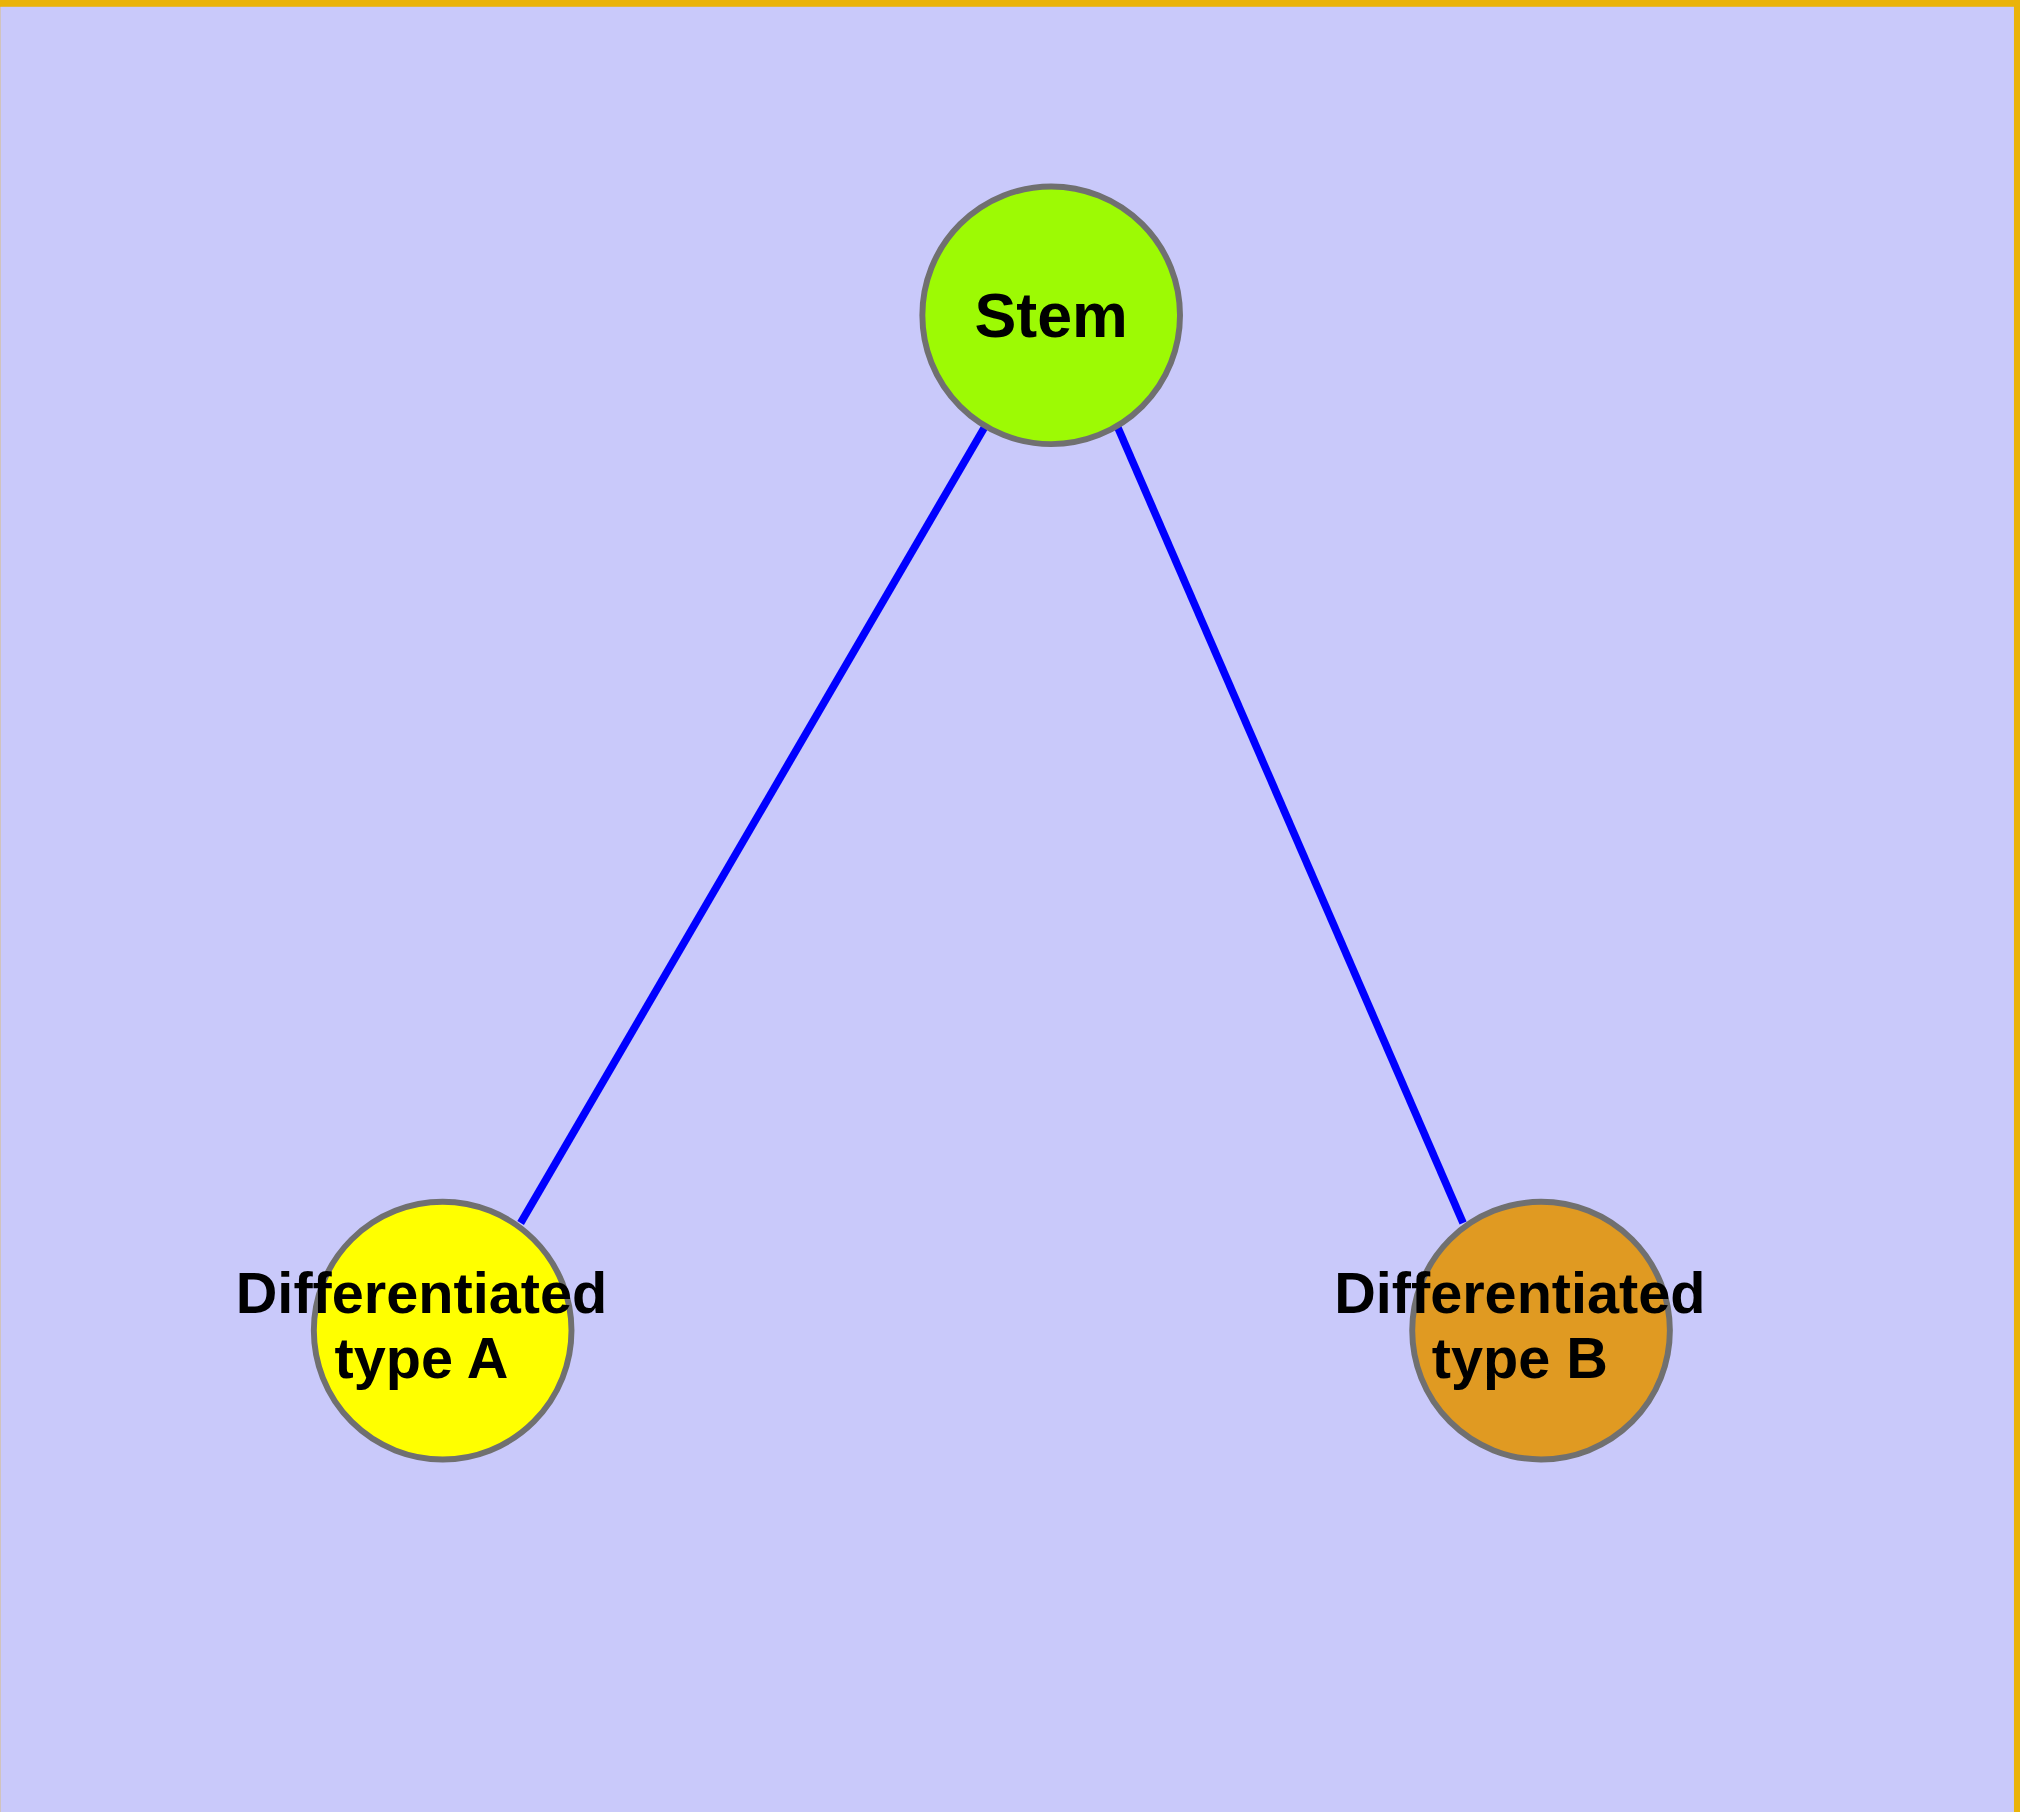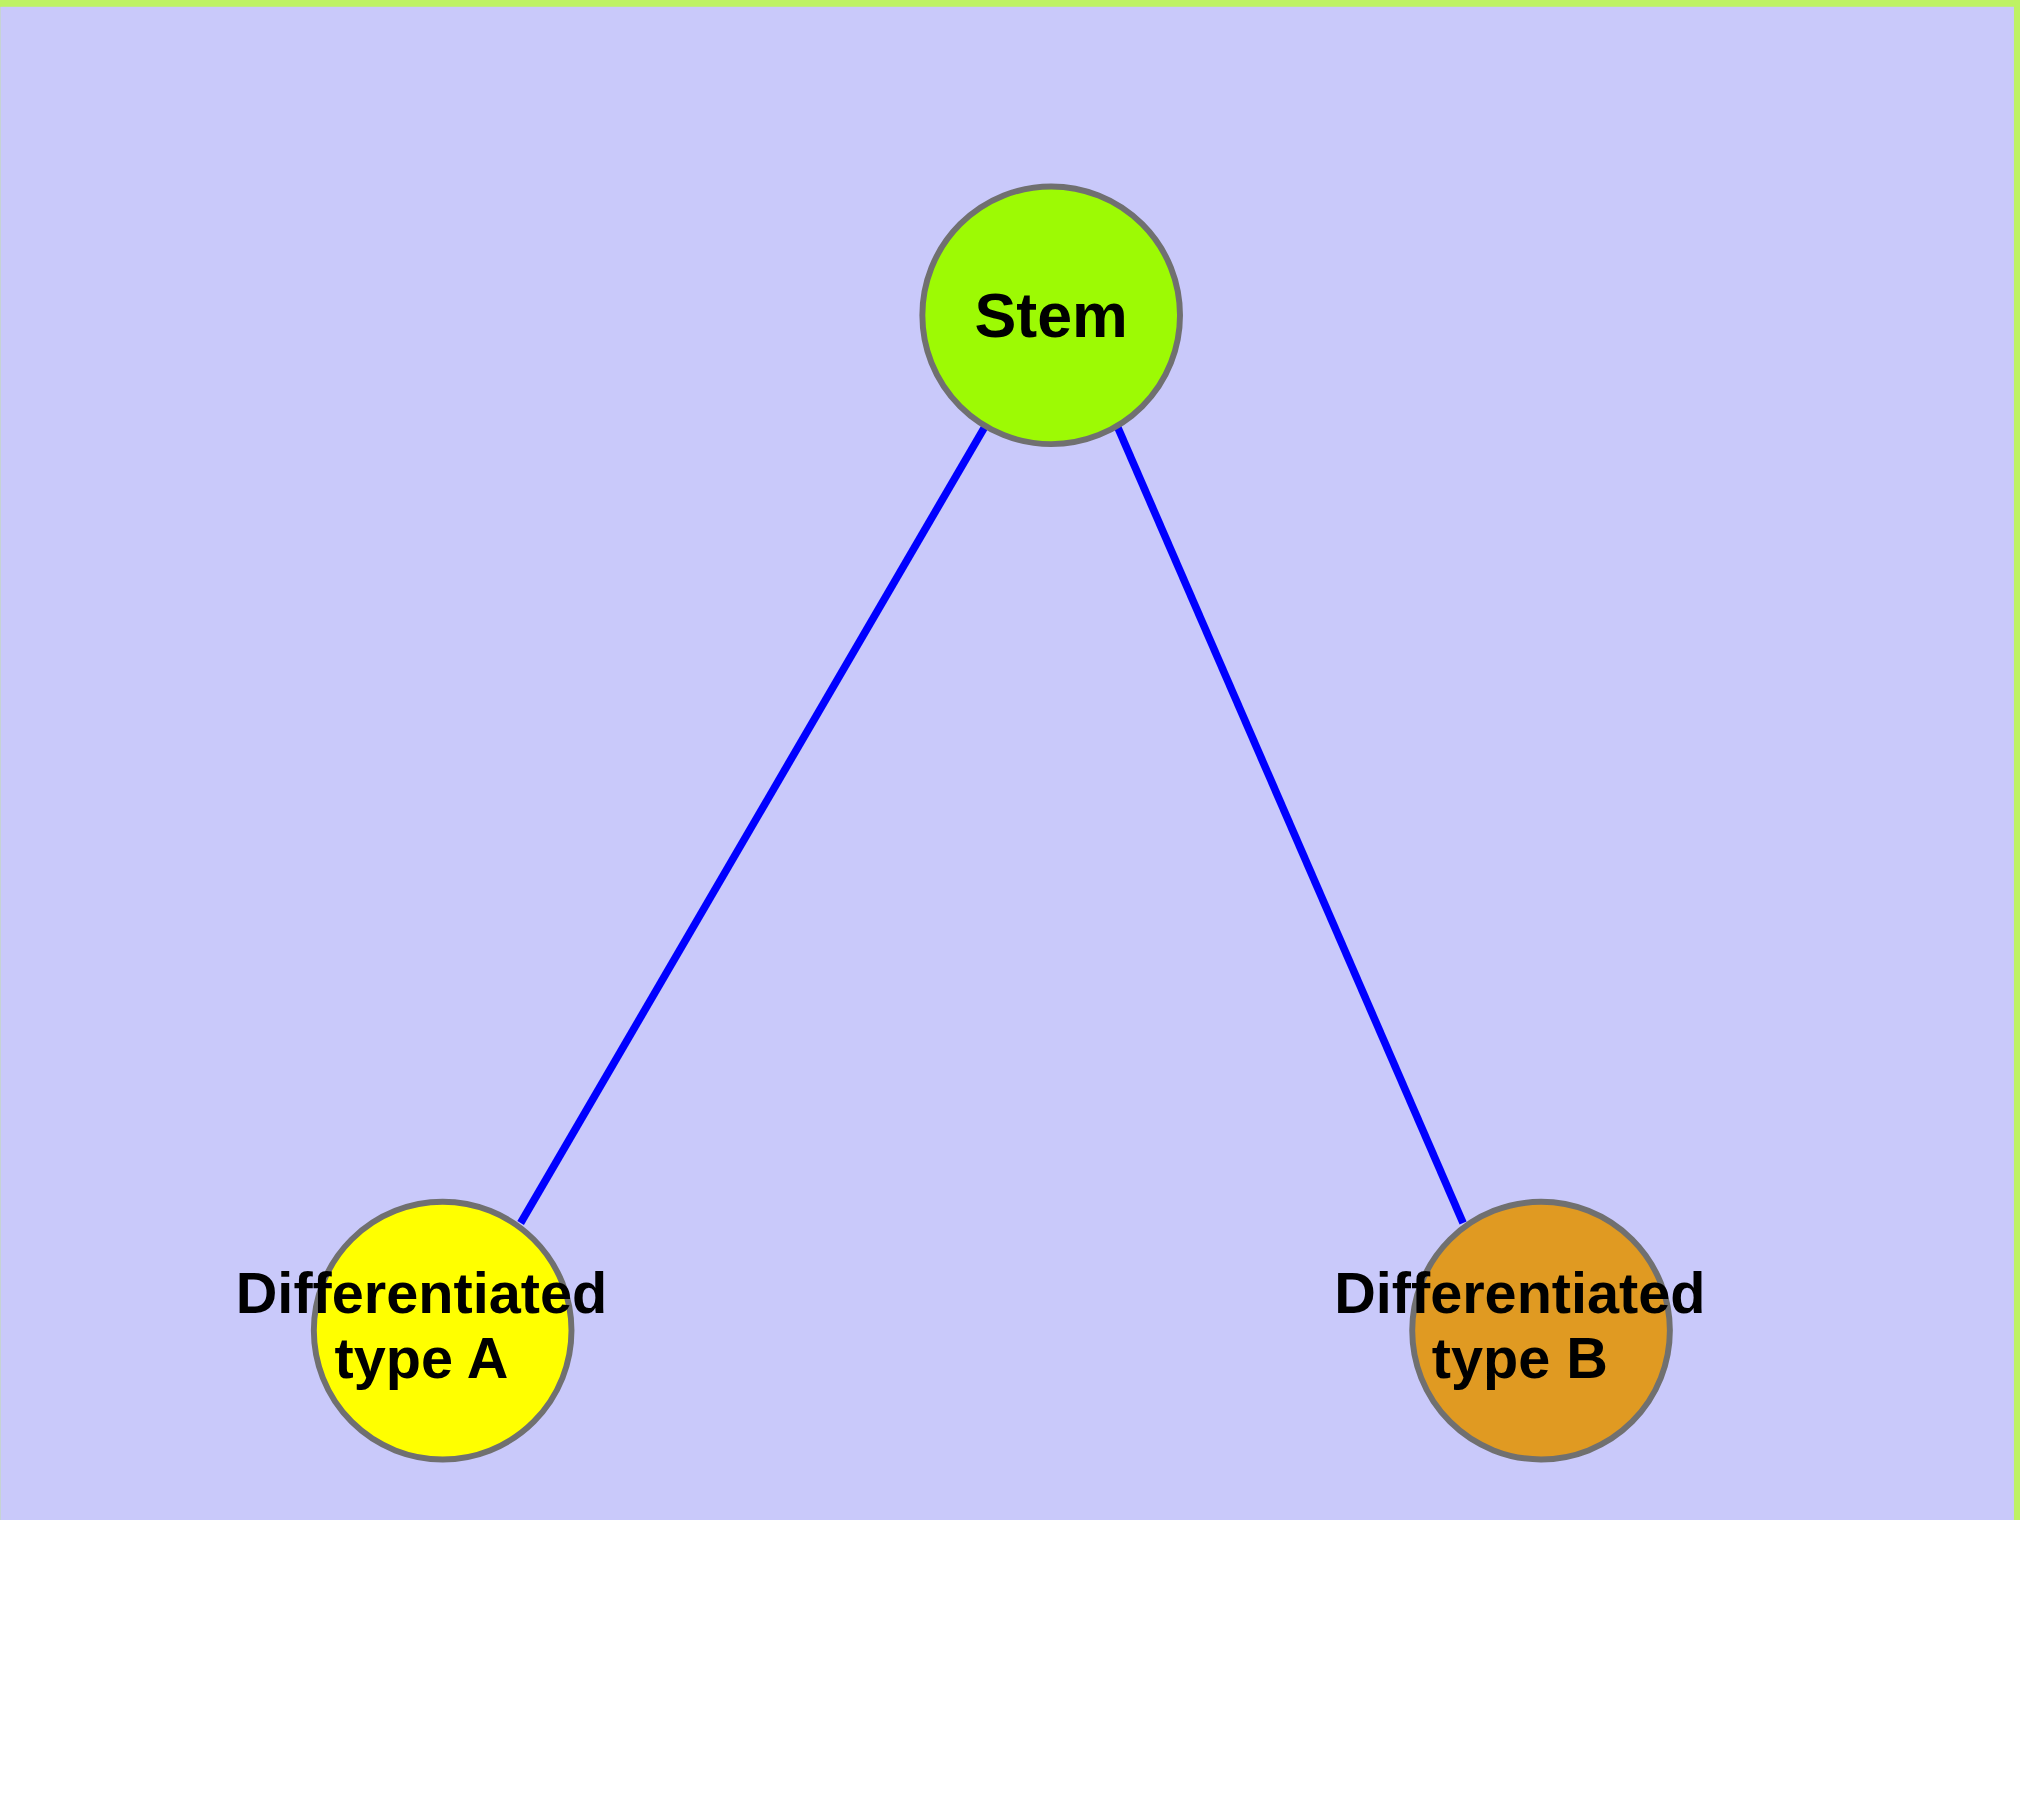--- a/index.html
+++ b/index.html
@@ -28,21 +28,21 @@
     fill: #000000;
     text-anchor: middle;
     dominant-baseline: middle;
   }
   .label-root  { font-size: 74px; }
   .label-leaf  { font-size: 68px; }
 </style>
 </head>
 <body>
 
-<div id="canvas-wrap" style="width: 2021px; height: 1520px; background: #bef264;">
+<div id="canvas-wrap" style="width: 2021px; height: 1812px; background: #eab308;">
   <svg id="graph-svg" viewBox="0 0 2384 2138" xmlns="http://www.w3.org/2000/svg">
 
     <rect id="bg-rect" x="0" y="8" width="2376" height="2130" fill="#c9c9fa"></rect>
 
     <g id="edge-layer">
       <line id="edge-0" x1="1162" y1="503" x2="614" y2="1443" stroke="#0000ff" stroke-width="9" stroke-linecap="butt"></line>
       <line id="edge-1" x1="1318" y1="503" x2="1726" y2="1443" stroke="#0000ff" stroke-width="9" stroke-linecap="butt"></line>
     </g>
 
     <g id="node-layer">

